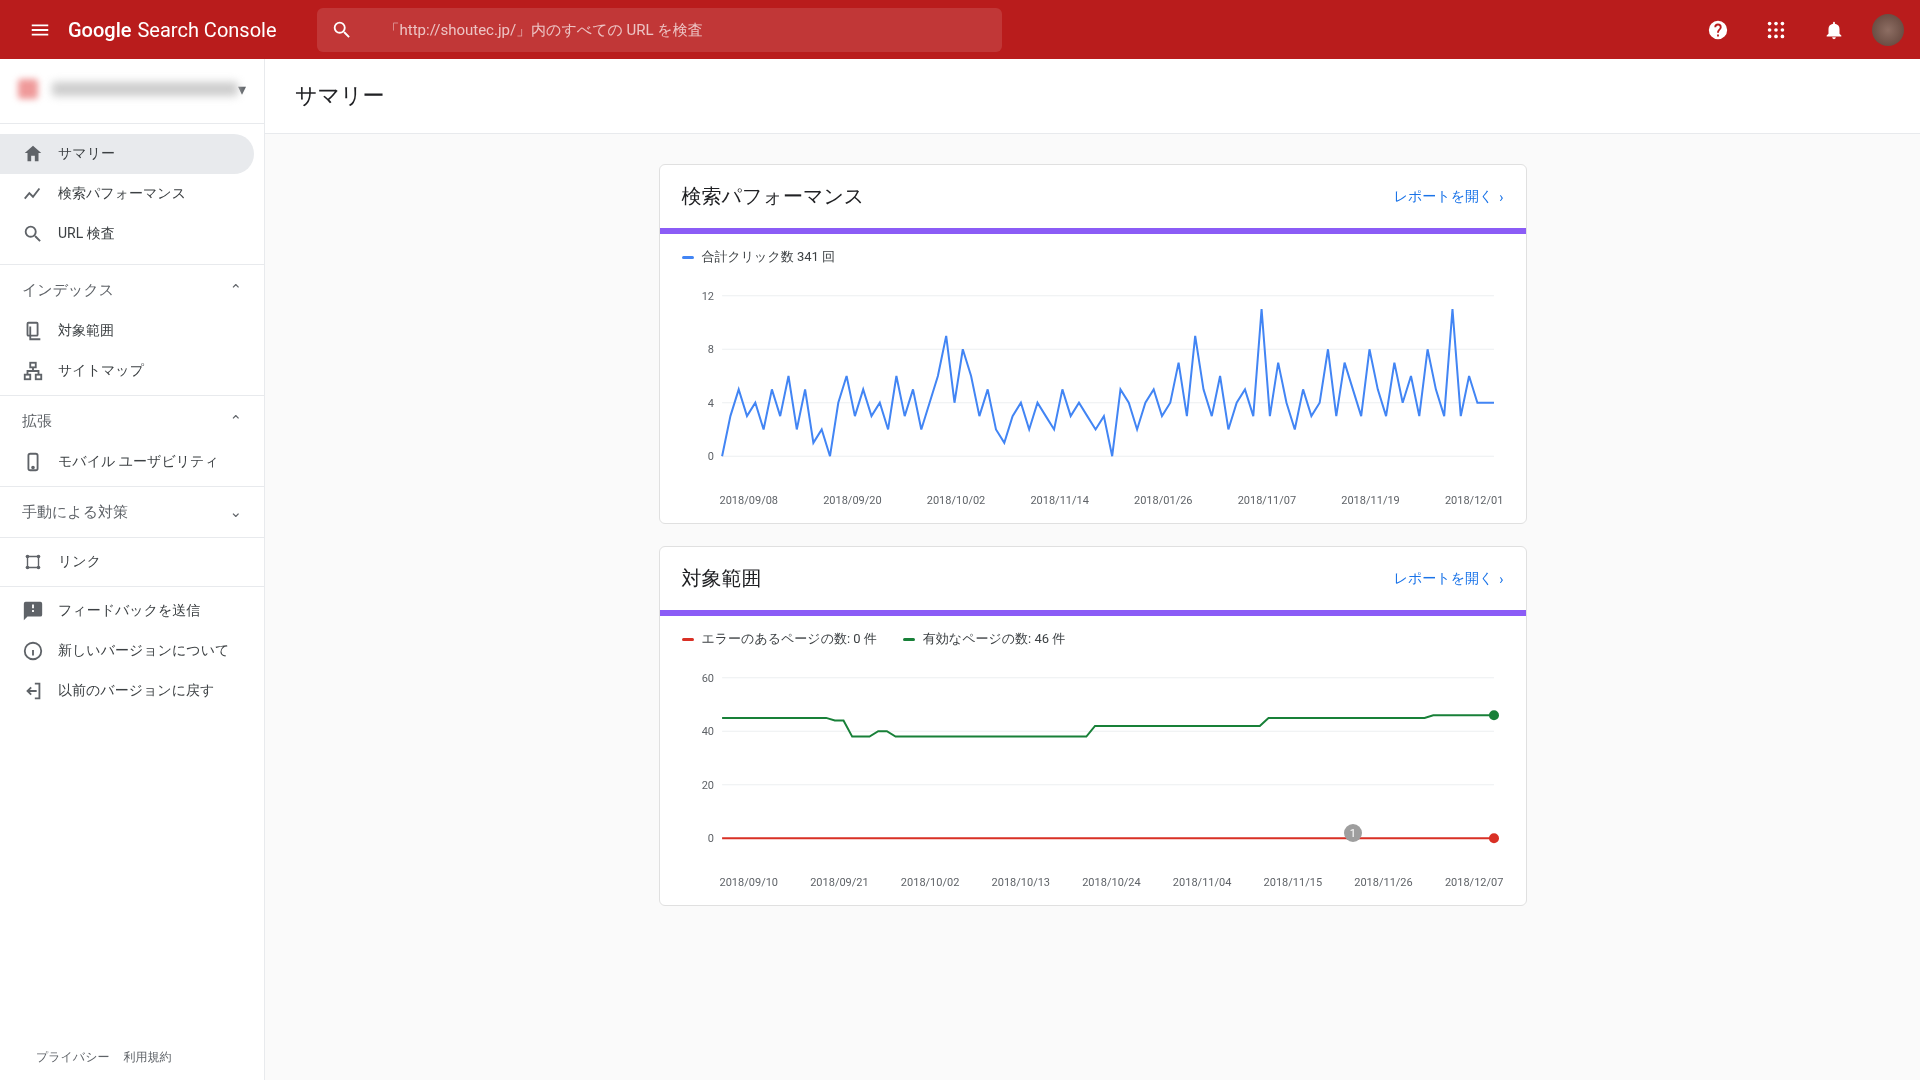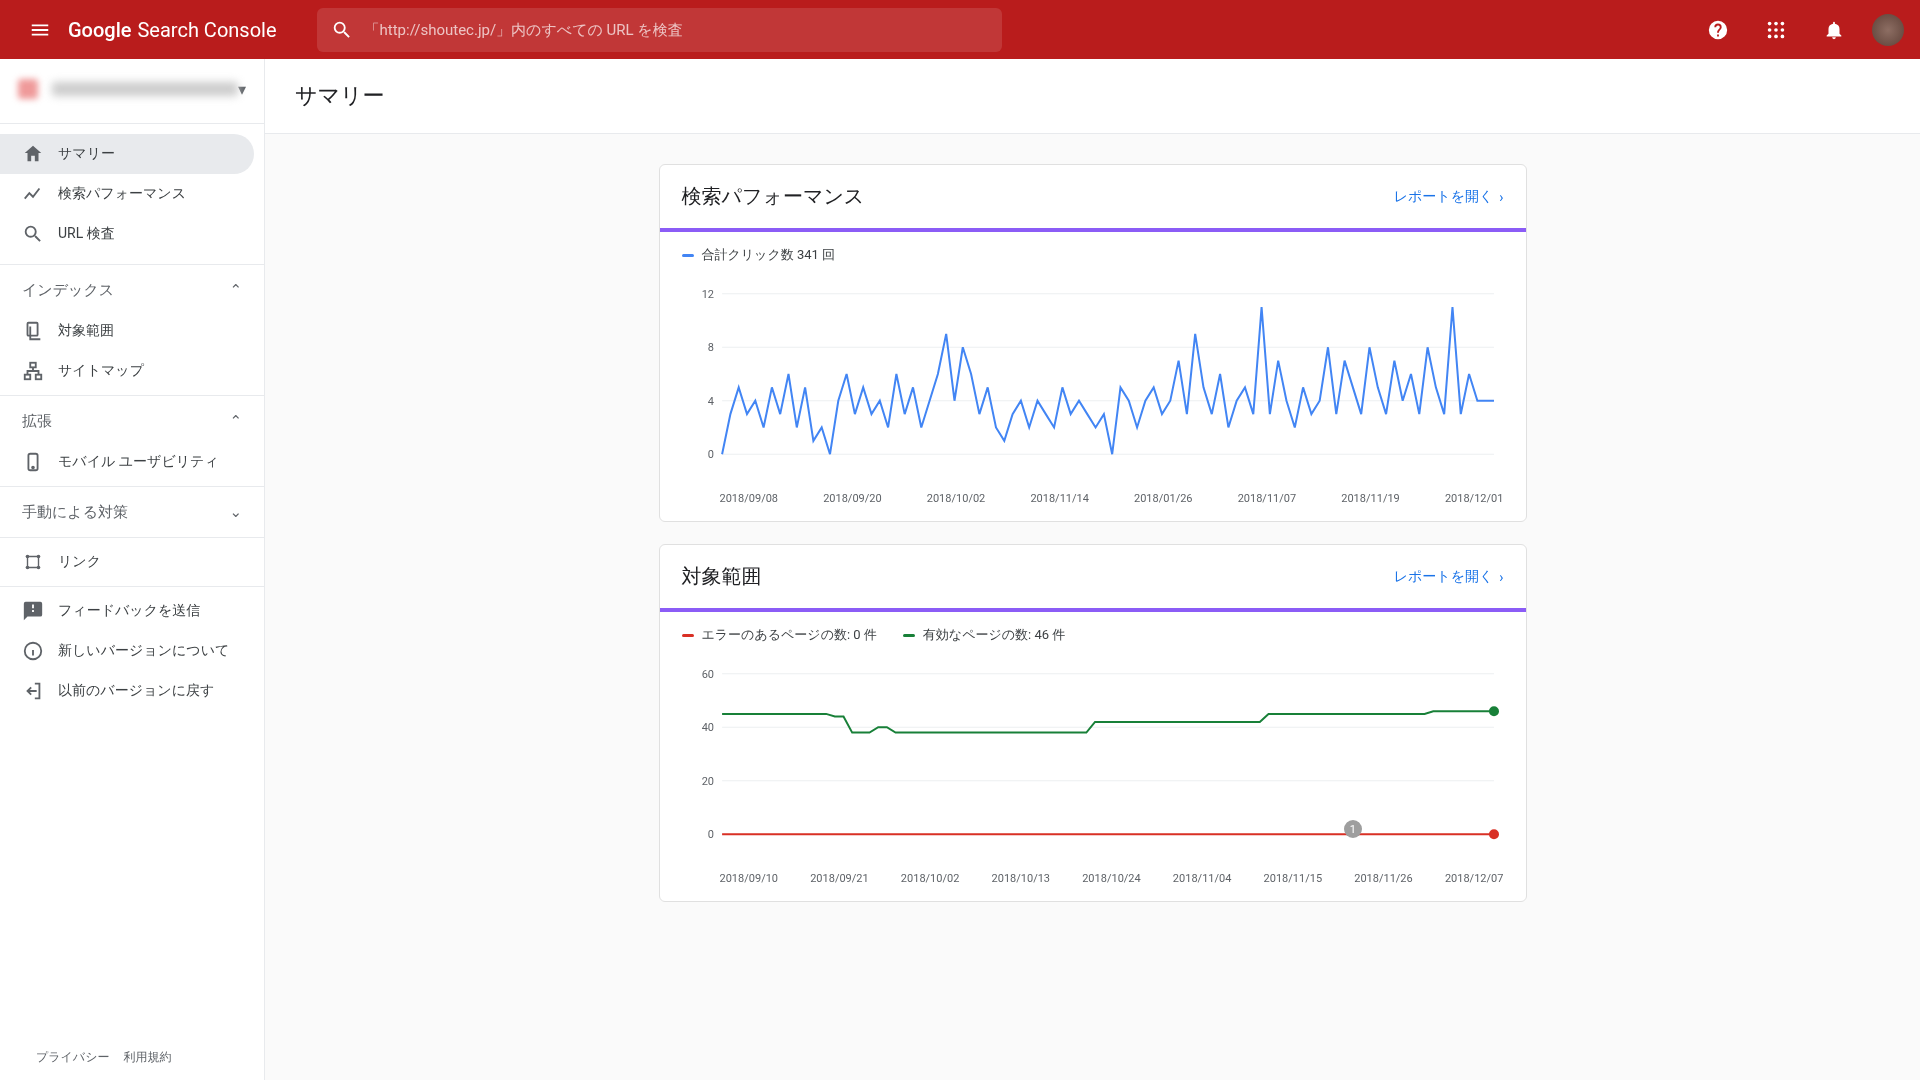--- a/index.html
+++ b/index.html
@@ -4,21 +4,21 @@
 <style>
 * { margin:0; padding:0; box-sizing:border-box; font-family:Roboto,Arial,sans-serif; }
 body { background:#fff; color:#202124; overflow:hidden; }
 
 
 .header { height:59px; background:#b91c1c; display:flex; align-items:center; padding:0 16px; color:#fff; }
 .menu-btn { width:48px; height:48px; display:flex; align-items:center; justify-content:center; cursor:pointer; }
 .logo { display:flex; align-items:center; margin-left:4px; margin-right:40px; font-size:20px; }
 .logo-google { font-weight:500; }
 .logo-sc { font-weight:400; margin-left:6px; }
-.search-box { flex:1; max-width:685px; height:44px; background:rgba(255,255,255,0.12); border-radius:6px; display:flex; align-items:center; padding:0 14px; }
+.search-box { flex:1; max-width:685px; height:44px; background:rgba(255,255,255,0.12); border-radius:6px; display:flex; align-items:center; padding:0 14px;gap:20px; }
 .search-box input { flex:1; background:none; border:none; outline:none; color:#fff; font-size:15px; margin-left:12px; }
 .search-box input::placeholder { color:rgba(255,255,255,0.7); }
 .header-right { margin-left:auto; display:flex; align-items:center; gap:18px; }
 .hdr-icon { width:40px; height:40px; display:flex; align-items:center; justify-content:center; cursor:pointer; }
 .avatar { width:32px; height:32px; border-radius:50%; background:radial-gradient(circle,#8d6e63,#5d4037); }
 
 
 .body-row { display:flex; height:calc(100vh - 59px); }
 .sidebar { width:265px; background:#fff; border-right:1px solid #e8eaed; display:flex; flex-direction:column; overflow-y:auto; }
 .property-picker { height:60px; display:flex; align-items:center; padding:0 18px; cursor:pointer; }
@@ -36,21 +36,21 @@
 .sidebar-footer { margin-top:auto; padding:14px 36px; font-size:12px; color:#5f6368; display:flex; gap:14px; }
 
 
 .main { flex:1; background:#fff; overflow-y:auto; }
 .page-title { font-size:22px; padding:22px 30px; border-bottom:1px solid #e8eaed; }
 .content { background:#fafafa; padding:30px 0 60px; min-height:calc(100% - 70px); }
 .card { width:868px; margin:0 auto 22px; background:#fff; border:1px solid #e0e0e0; border-radius:6px; }
 .card-head { display:flex; align-items:center; padding:18px 22px; }
 .card-title { font-size:20px; color:#202124; }
 .open-report { margin-left:auto; color:#1a73e8; font-size:14px; display:flex; align-items:center; gap:6px; cursor:pointer; }
-.card-sub { border-top:4px solid #8b5cf6; }
+.card-sub { border-top:6px solid #8b5cf6; }
 .legend { padding:14px 22px 6px; font-size:13px; color:#3c4043; display:flex; gap:26px; }
 .legend-item { display:flex; align-items:center; gap:8px; }
 .legend-dash { width:12px; height:3px; border-radius:2px; }
 .chart-wrap { padding:4px 22px 10px; }
 .chart { width:100%; height:200px; }
 .xaxis { display:flex; justify-content:space-between; padding:4px 22px 16px 60px; font-size:11px; color:#5f6368; }
 .yaxis-lbl { font-size:11px; fill:#5f6368; }
 .grid-line { stroke:#eceff1; stroke-width:1; }
 .chart-line { fill:none; stroke-width:2; }
 .marker { position:absolute; width:18px; height:18px; border-radius:50%; background:#9e9e9e; color:#fff; font-size:11px; display:flex; align-items:center; justify-content:center; }

